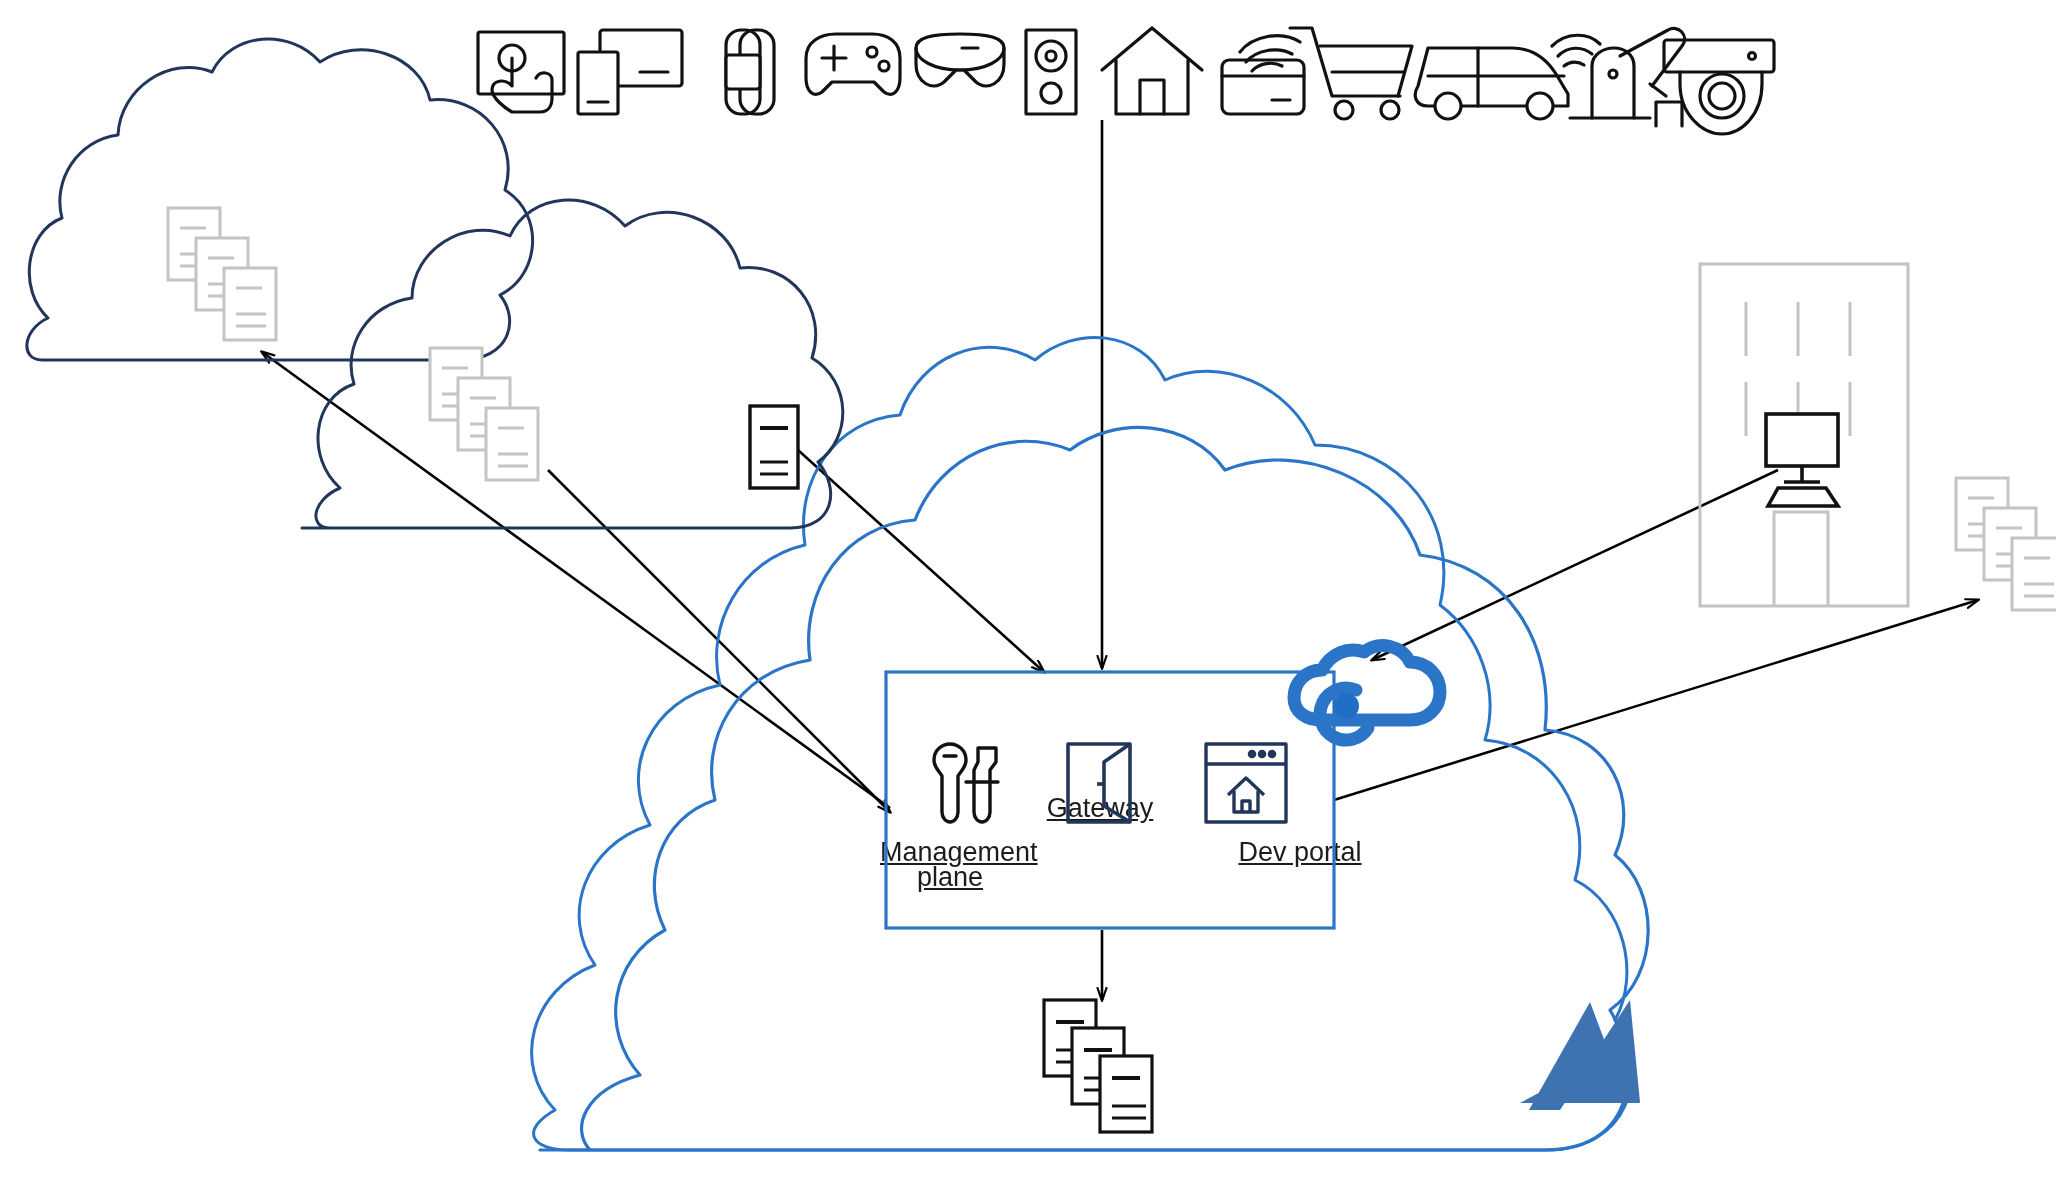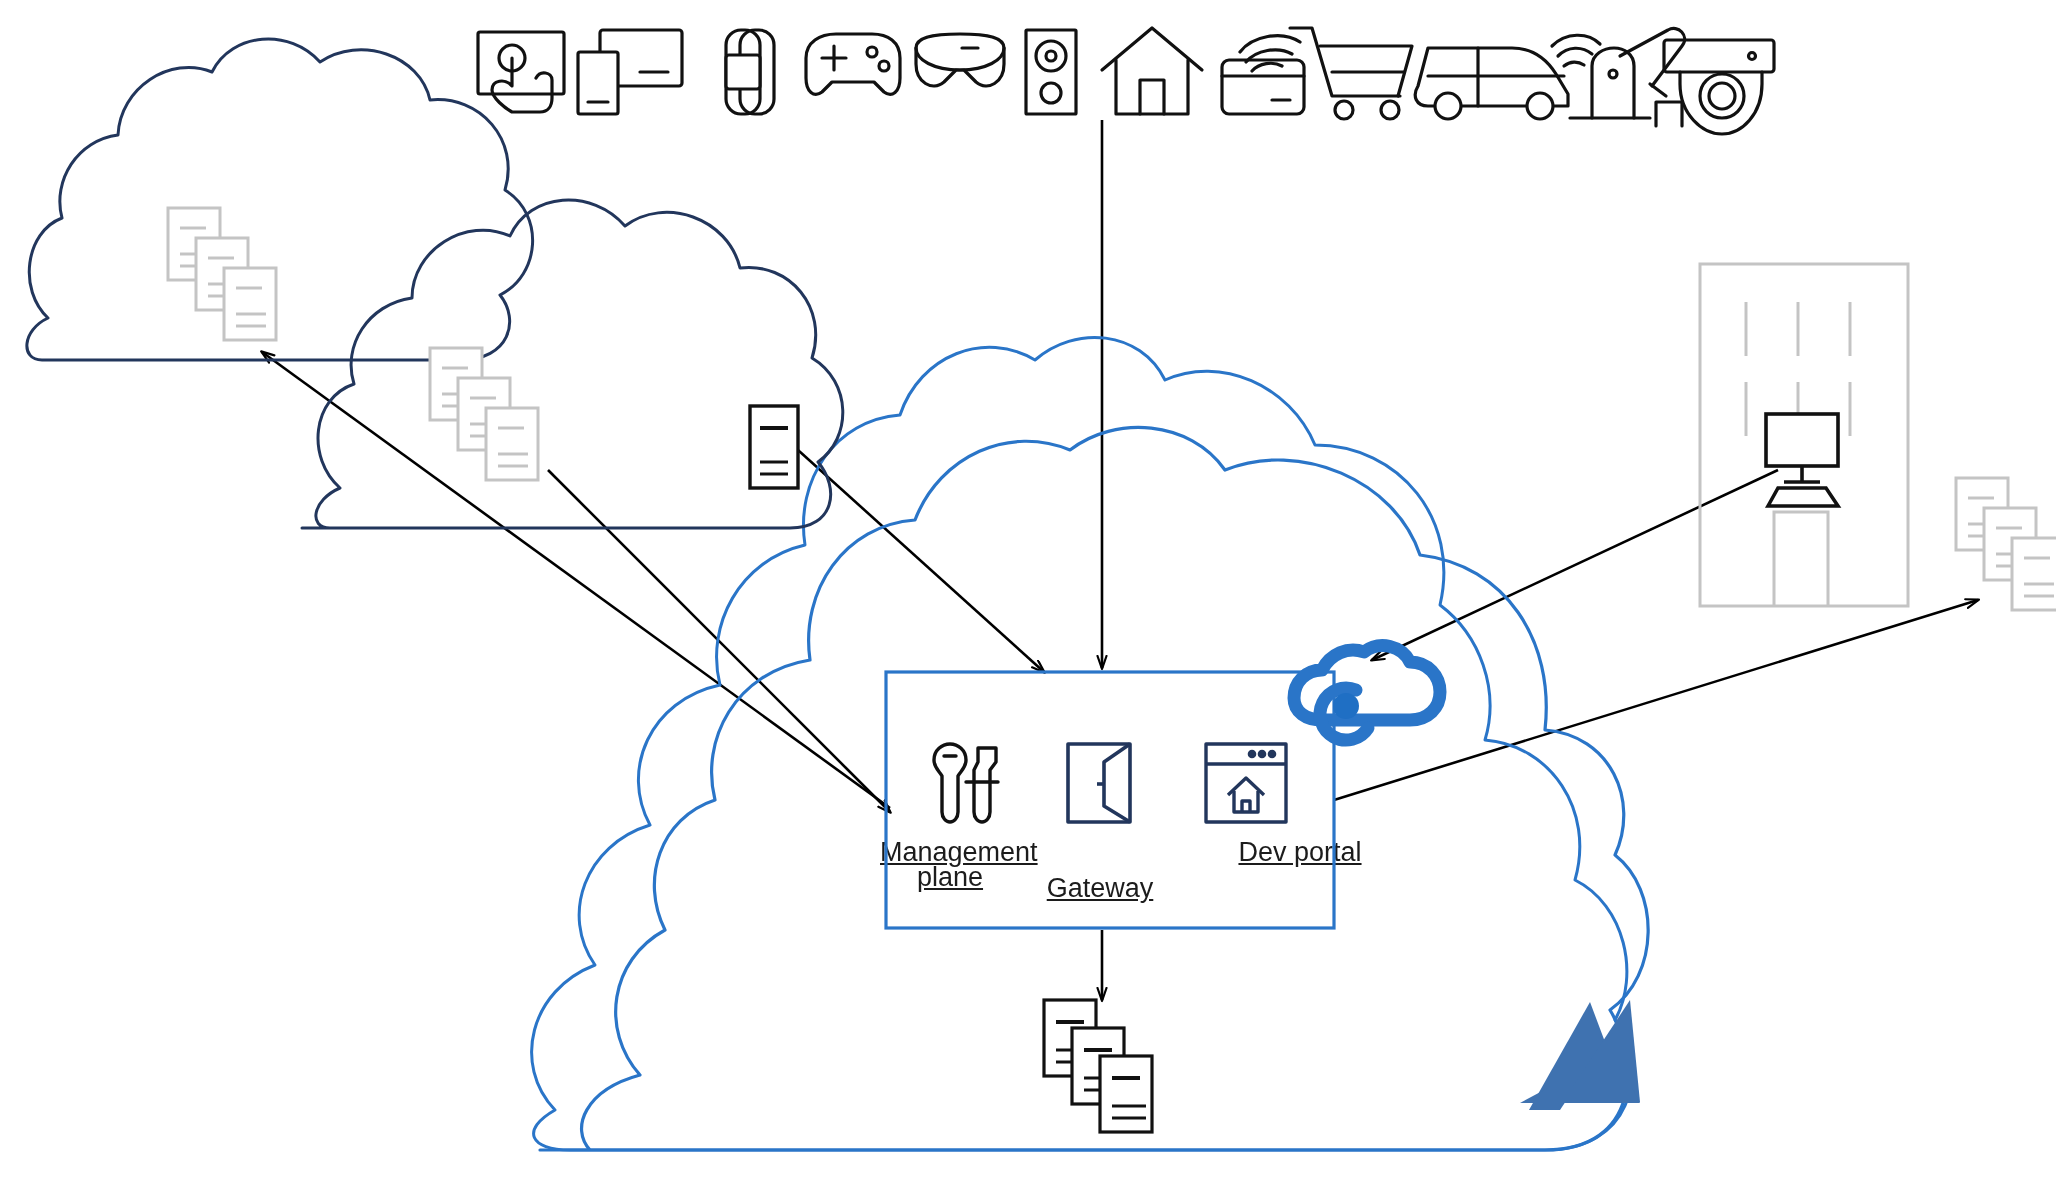--- a/index.html
+++ b/index.html
@@ -354,21 +354,21 @@
       <path d="M1294 698 C1294 682 1306 670 1322 670 C1330 654 1348 646 1364 652
                C1380 640 1402 646 1410 662 C1428 662 1440 676 1440 692
                C1440 708 1428 720 1410 720 L1322 720 C1306 720 1294 712 1294 698 Z" fill="none" stroke="#2a75c8" stroke-width="13" stroke-linejoin="round"></path>
       <path d="M1356 690 A26 26 0 1 0 1368 728" fill="none" stroke="#2a75c8" stroke-width="13" stroke-linecap="round"></path>
       <circle cx="1346" cy="706" r="13" fill="#1f6fc4"></circle>
     </g>
   </svg>
 
   <div class="lbl" style="left:880px;top:840px;width:140px;">Management
 plane</div>
-  <div class="lbl" style="left:1030px;top:876px;width:140px;">Gateway</div>
+  <div class="lbl" style="left:1030px;top:796px;width:140px;">Gateway</div>
   <div class="lbl" style="left:1230px;top:840px;width:140px;">Dev portal</div>
 
   <svg class="layer" viewBox="0 0 2056 1186" style="z-index:8;">
     <g fill="#3f72b0">
       <path d="M1605 1042 L1560 1110 L1529 1110 L1590 1002 Z"></path>
       <path d="M1562 1103 L1630 1000 L1640 1102 Z"></path>
       <path d="M1548 1088 L1632 1088 L1640 1103 L1520 1103 Z"></path>
     </g>
   </svg>
 

